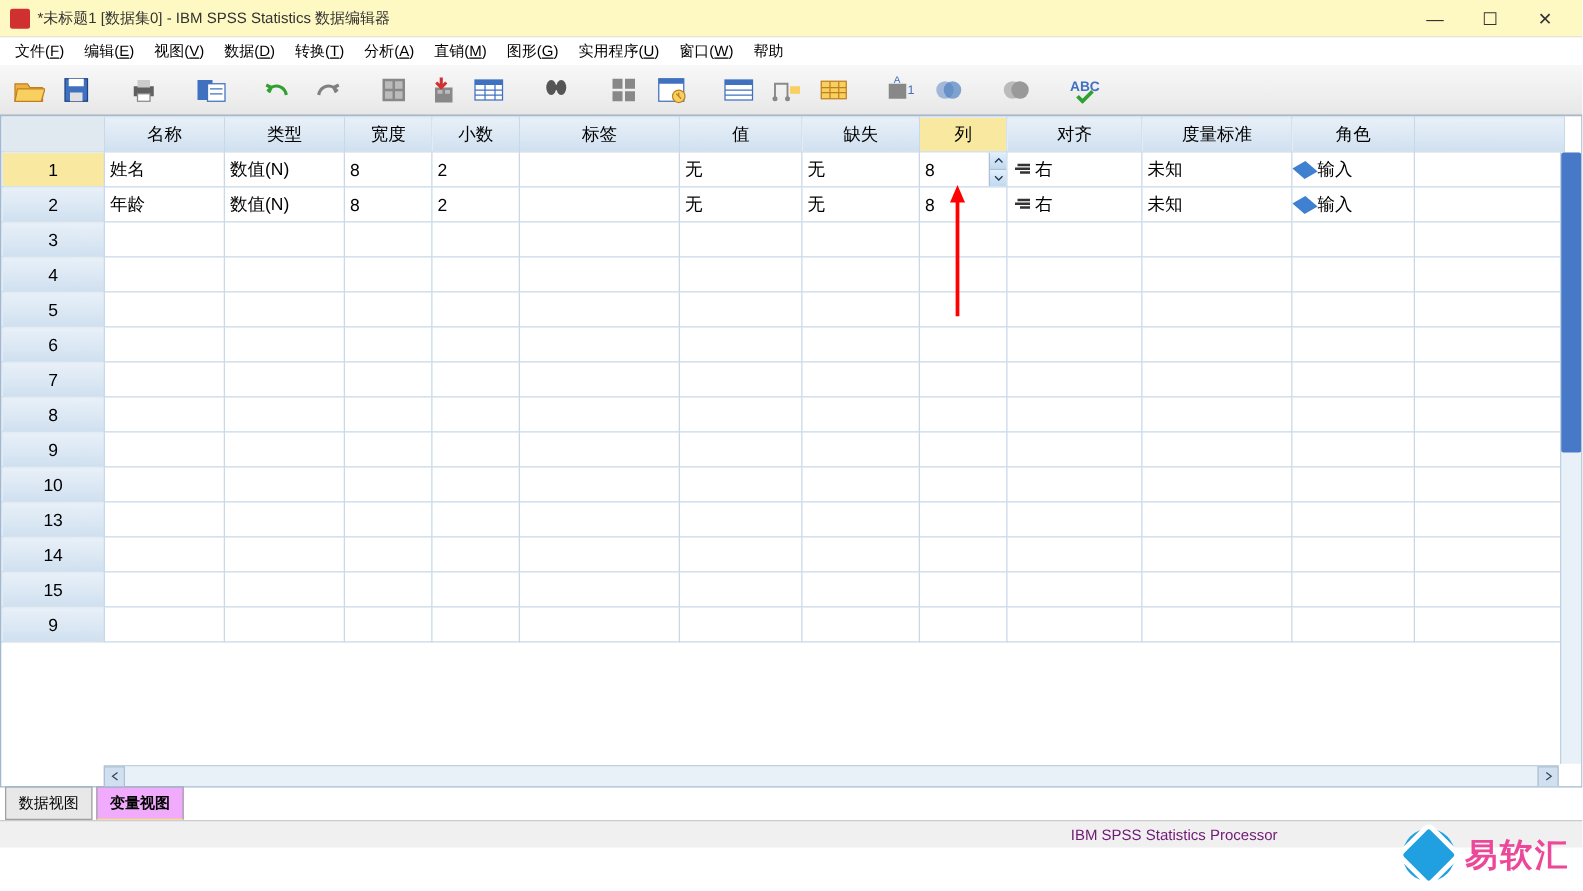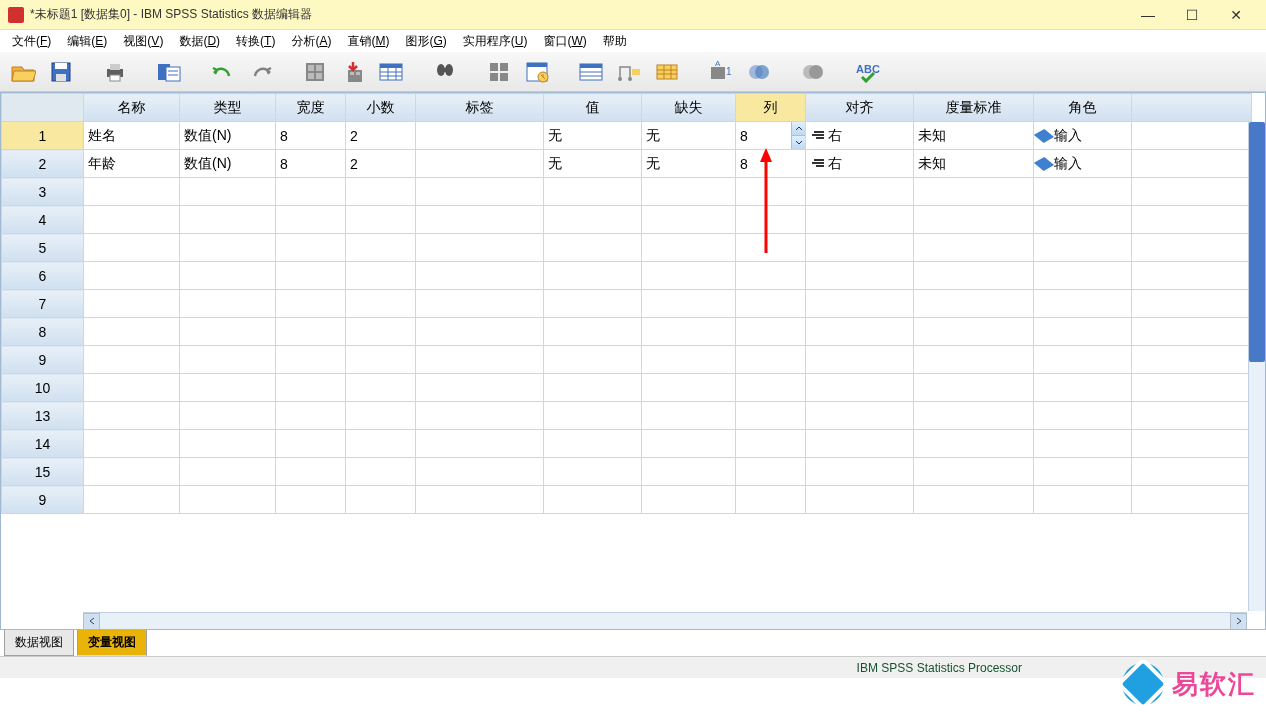--- a/index.html
+++ b/index.html
@@ -38,25 +38,25 @@
 .vscroll { position: absolute; right: 0; top: 29px; width: 17px; bottom: 18px; background: #e8f0f8; border-left: 1px solid #c0d0e0; }
 .vscroll .thumb { width: 100%; height: 240px; background: #4878c8; border-radius: 2px; }
 .hscroll { position: absolute; left: 82px; right: 18px; bottom: 0; height: 17px; background: #e8f0f8; border-top: 1px solid #c0d0e0; display: flex; align-items: center; }
 .hscroll .arr { width: 17px; height: 17px; background: #d0e0f0; border: 1px solid #b0c0d0; display: flex; align-items: center; justify-content: center; cursor: pointer; }
 .hscroll .track { flex: 1; height: 100%; }
 
 .arrow-overlay { position: absolute; pointer-events: none; z-index: 50; }
 
 .tabs { height: 26px; display: flex; align-items: flex-end; padding-left: 4px; gap: 3px; }
 .tab { padding: 4px 10px; border: 1px solid #a0a0a0; background: #e8e8e8; font-size: 12px; cursor: pointer; }
-.tab.active { background: #eab308; font-weight: bold; border-bottom-color: #f8e088; }
+.tab.active { background: #f0abfc; font-weight: bold; border-bottom-color: #f8e088; }
 
 .statusbar { height: 22px; display: flex; align-items: center; border-top: 1px solid #ccc; background: #f0f0f0; padding: 0 4px; }
 .statusbar .left { flex: 1; }
-.statusbar .proc { font-size: 12px; color: #14532d; }
+.statusbar .proc { font-size: 12px; color: #701a75; }
 
 .logo { position: absolute; right: 10px; bottom: 8px; display: flex; align-items: center; gap: 8px; z-index: 60; }
 .logo .mark { width: 42px; height: 42px; border-radius: 50%; background: #20a0e0; display: flex; align-items: center; justify-content: center; color: #fff; font-size: 22px; font-weight: bold; position: relative; }
 .logo .mark::before { content: ""; position: absolute; width: 30px; height: 30px; border: 4px solid #fff; border-radius: 6px; transform: rotate(45deg); }
 .logo .txt { font-size: 26px; font-weight: bold; color: #ec4899; letter-spacing: 2px; }
 </style>
 </head>
 <body>
 
 <div class="titlebar">

